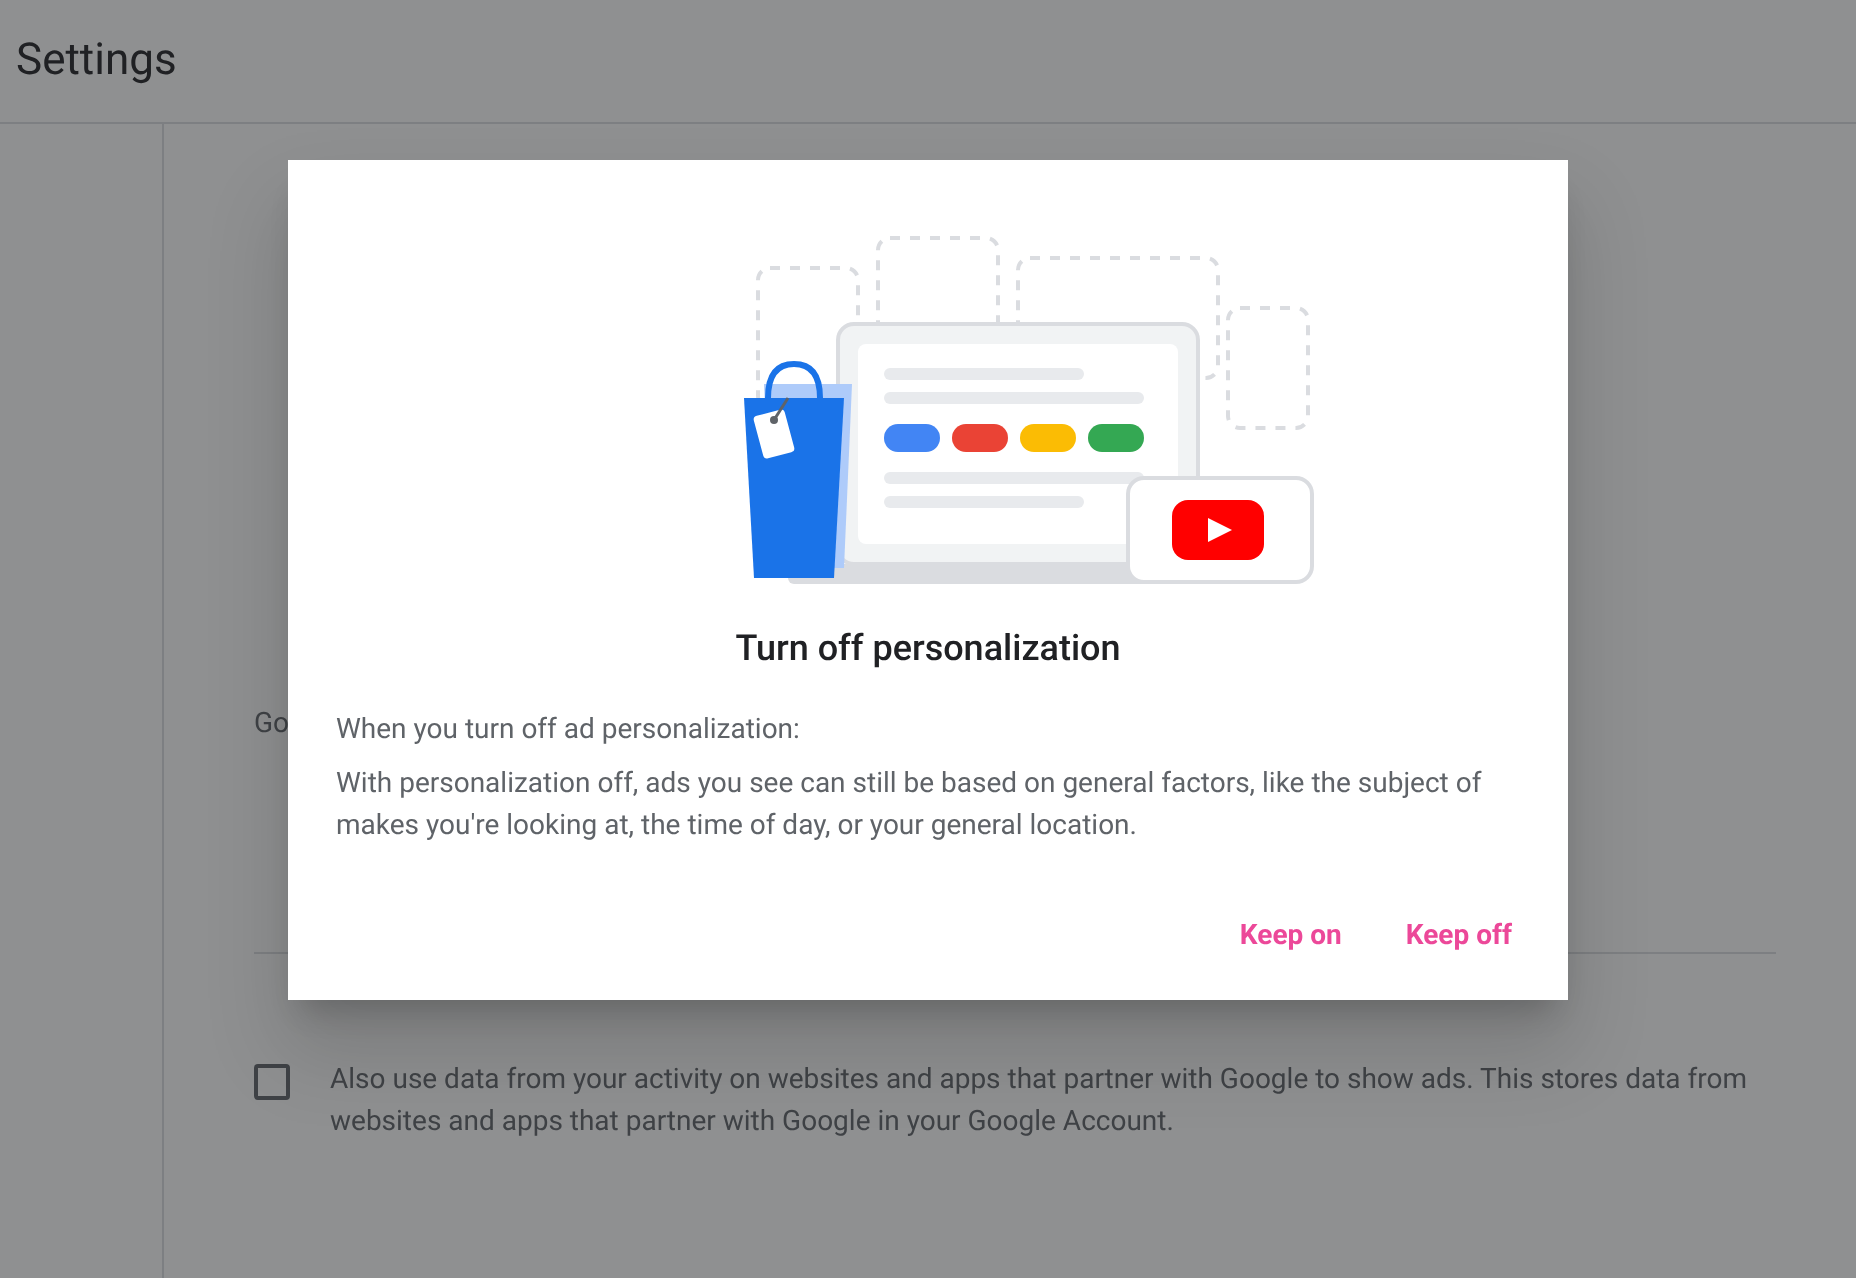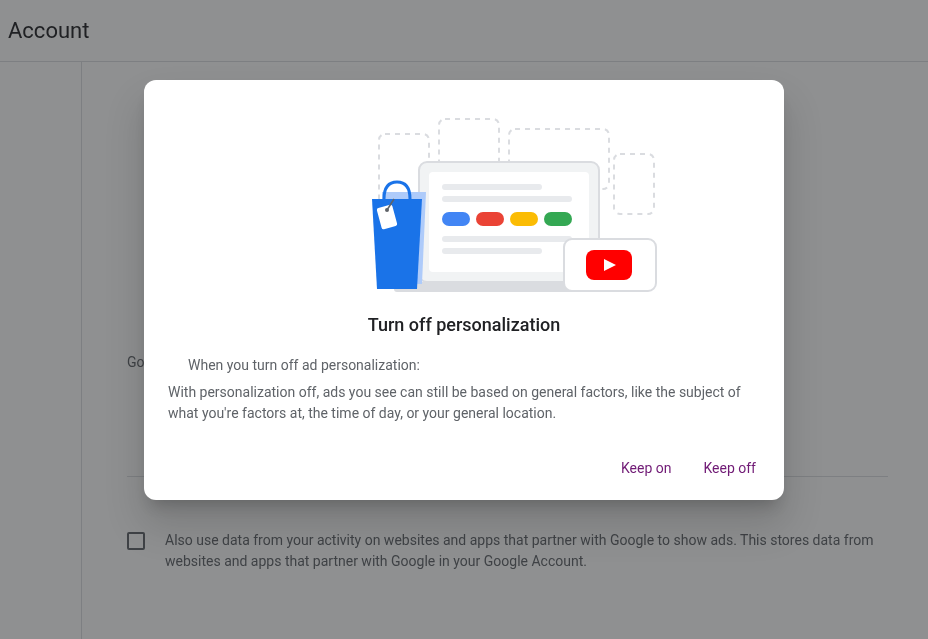--- a/index.html
+++ b/index.html
@@ -85,21 +85,21 @@
       background: rgba(32, 33, 36, 0.5);
       z-index: 10;
     }
     .dialog {
       position: absolute;
       top: 80px;
       left: 50%;
       transform: translateX(-50%);
       width: 640px;
       background: #fff;
-      border-radius: 12px;
+      border-radius: 0;
       z-index: 20;
       box-shadow: 0 11px 15px -7px rgba(0,0,0,0.2), 0 24px 38px 3px rgba(0,0,0,0.14);
       padding: 24px 0 16px 0;
     }
     .illustration {
       display: flex;
       justify-content: center;
       padding: 10px 0 20px 0;
     }
     .dialog-title {
@@ -110,21 +110,20 @@
       margin-bottom: 20px;
     }
     .dialog-body {
       padding: 0 24px;
       color: #5f6368;
       font-size: 14px;
       line-height: 1.5;
     }
     .dialog-intro {
       margin-bottom: 6px;
-      margin-left: 20px;
     }
     .dialog-list {
       list-style: disc;
       padding-left: 28px;
       margin-bottom: 18px;
     }
     .dialog-list li {
       margin-bottom: 2px;
     }
     .dialog-footer-text {
@@ -132,34 +131,34 @@
     }
     .dialog-actions {
       display: flex;
       justify-content: flex-end;
       gap: 8px;
       padding: 0 16px;
     }
     .dialog-btn {
       border: none;
       background: none;
-      color: #701a75;
-      font-size: 14px;
-      font-weight: 400;
+      color: #ec4899;
+      font-size: 14px;
+      font-weight: 700;
       padding: 8px 12px;
       cursor: pointer;
       border-radius: 4px;
       font-family: inherit;
     }
   </style>
 </head>
 <body>
 
 <div class="header">
-  <span class="header-title">Account</span>
+  <span class="header-title">Settings</span>
 </div>
 
 <div class="content-area">
   <div class="sidebar-spacer"></div>
   <div class="main-content">
     <div class="bg-text-1">Google makes your ads useful by using data from websites &amp; apps that</div>
     <div class="bg-divider"></div>
     <div class="bg-checkbox-row">
       <div class="checkbox"></div>
       <div class="bg-checkbox-text">Also use data from your activity on websites and apps that partner with Google to show ads. This stores data from websites and apps that partner with Google in your Google Account.</div>
@@ -206,20 +205,20 @@
       <rect x="300" y="125" width="92" height="52" rx="8" fill="#fff" stroke="#dadce0" stroke-width="2"></rect>
       <rect x="322" y="136" width="46" height="30" rx="8" fill="#ff0000"></rect>
       <path d="M 340 145 L 340 157 L 352 151 Z" fill="#fff"></path>
     </svg>
   </div>
 
   <div class="dialog-title">Turn off personalization</div>
 
   <div class="dialog-body">
     <div class="dialog-intro">When you turn off ad personalization:</div>
-    <div class="dialog-footer-text">With personalization off, ads you see can still be based on general factors, like the subject of what you're factors at, the time of day, or your general location.</div>
+    <div class="dialog-footer-text">With personalization off, ads you see can still be based on general factors, like the subject of makes you're looking at, the time of day, or your general location.</div>
   </div>
 
   <div class="dialog-actions">
     <button class="dialog-btn">Keep on</button>
     <button class="dialog-btn">Keep off</button>
   </div>
 </div>
 
 </body></html>

